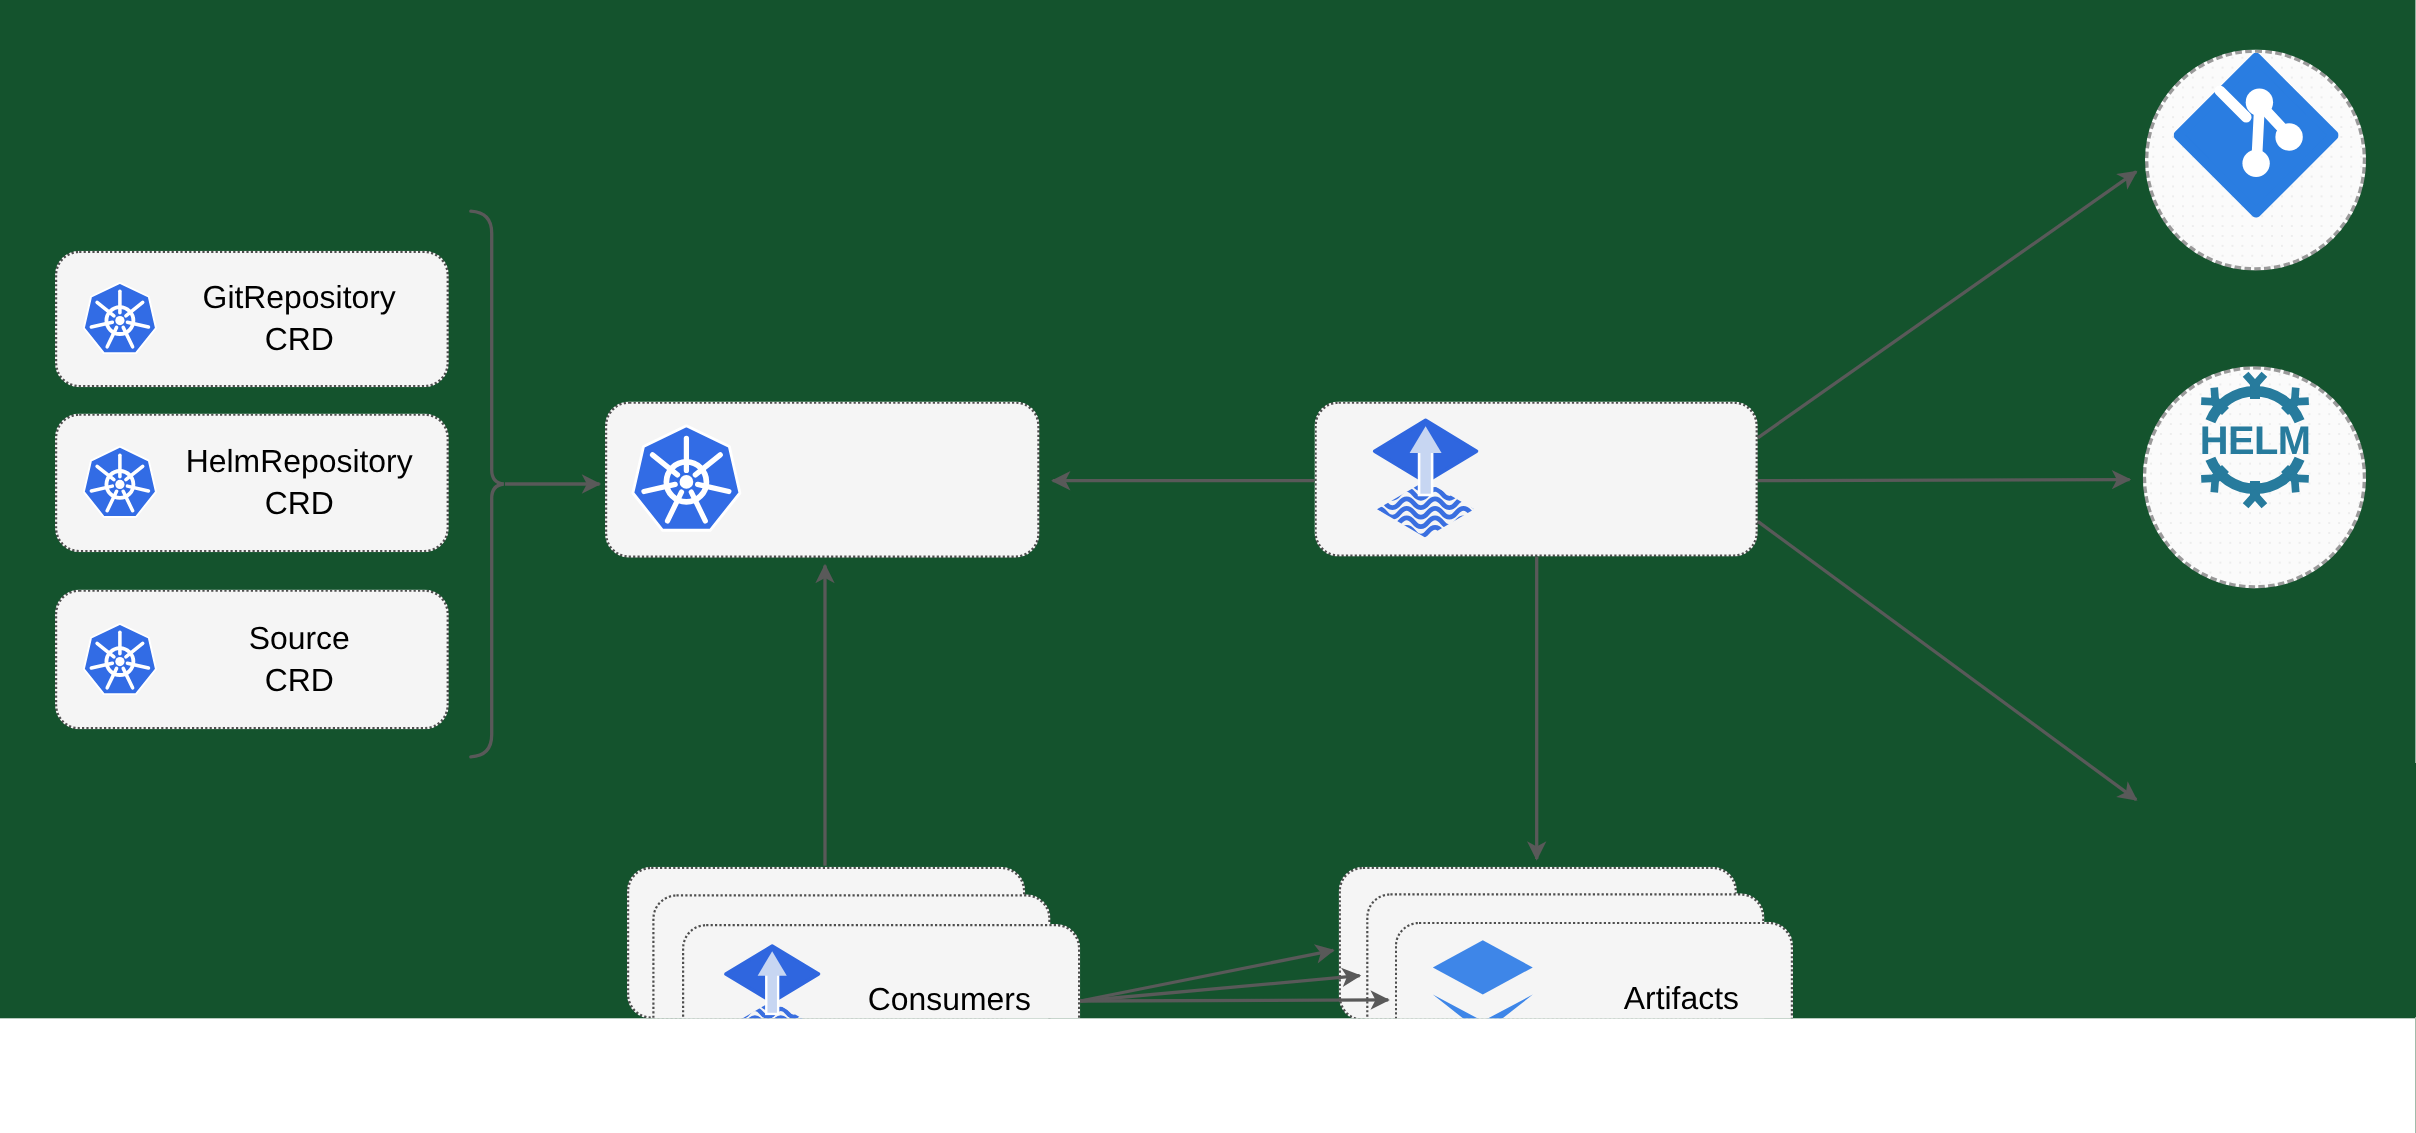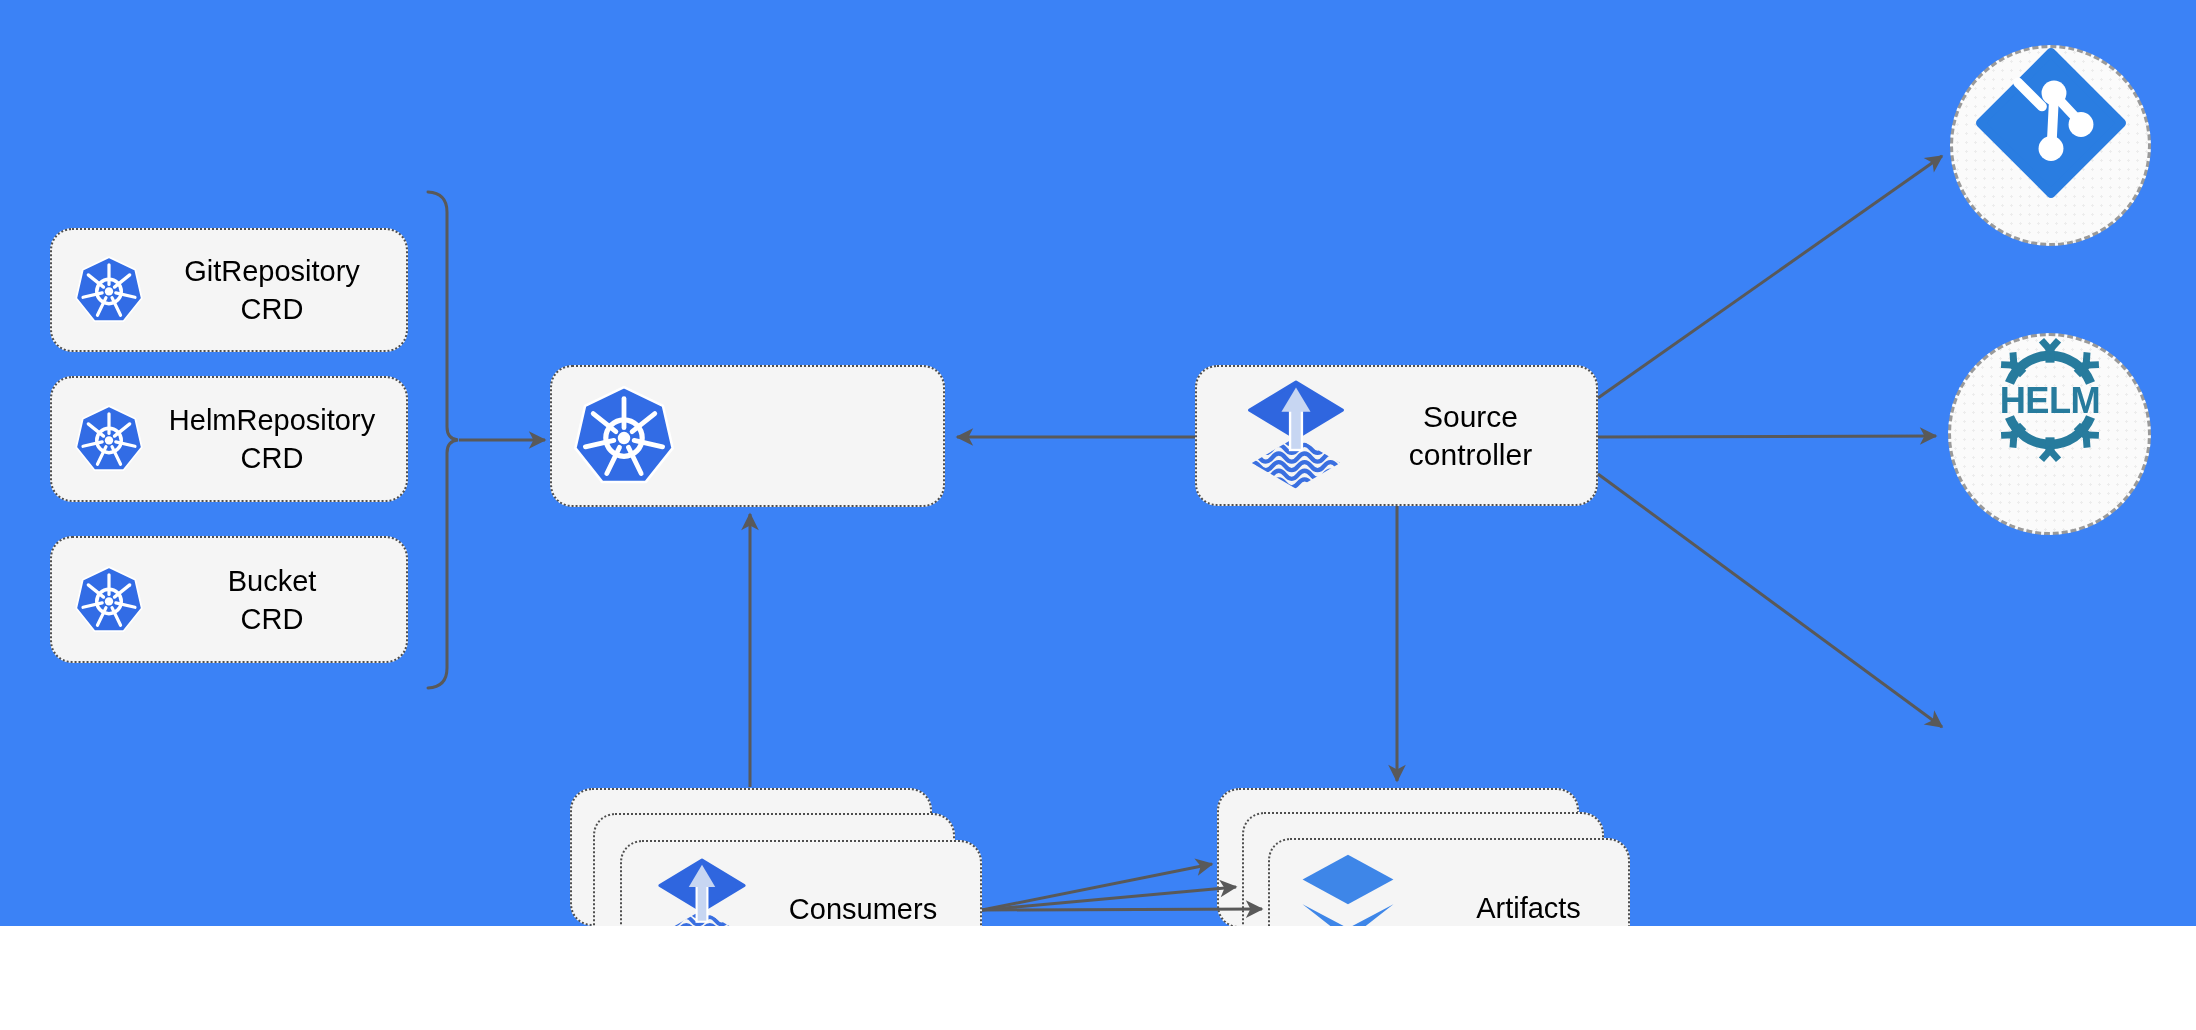--- a/index.html
+++ b/index.html
@@ -1,19 +1,19 @@
 <!DOCTYPE html>
 <html><head>
 <meta charset="utf-8">
 <style>
   html,body{margin:0;padding:0;background:#ffffff;}
   #canvas{
     position:relative;
     width:2196px;height:926px;
-    background:#3b82f6;
+    background:#14532d;
     font-family:"Liberation Sans", sans-serif;
     overflow:hidden;
   }
   .node{
     position:absolute;
     background:#f5f5f5;
     border:2.5px dotted #4e4e4e;
     border-radius:22px;
     box-sizing:border-box;
     display:flex;
@@ -142,39 +142,35 @@
       <div>HelmRepository</div>
       <div>CRD</div>
     </div>
   </div>
 
   <div class="node" style="left:50px;top:536px;width:358px;height:127px;">
     <svg class="icon" style="margin-left:22px" width="70" height="70" viewBox="0 0 100 100">
         <use href="#icon-k8s"></use>
       </svg>
     <div class="lbl">
-      <div>Bucket</div>
+      <div>Source</div>
       <div>CRD</div>
     </div>
   </div>
 
   <div class="node" style="left:550px;top:365px;width:395px;height:142px;">
     <svg class="icon" style="margin-left:20px" width="104" height="104" viewBox="0 0 100 100">
         <use href="#icon-k8s"></use>
       </svg>
   </div>
 
   <div class="node" style="left:1195px;top:365px;width:403px;height:141px;">
     <svg class="icon" style="margin-left:44px" width="110" height="112" viewBox="0 0 100 104">
         <use href="#icon-flux"></use>
       </svg>
-    <div class="lbl" style="font-size:30px">
-      <div>Source</div>
-      <div>controller</div>
-    </div>
   </div>
 
   <div class="ghost" style="left:570px;top:788px;width:362px;height:138px;"></div>
   <div class="ghost" style="left:593px;top:813px;width:362px;height:138px;"></div>
   <div class="node" style="left:620px;top:840px;width:362px;height:138px;">
     <svg class="icon" style="margin-left:30px" width="100" height="102" viewBox="0 0 100 104">
         <use href="#icon-flux"></use>
       </svg>
     <div class="lbl lbl-large">Consumers</div>
   </div>

